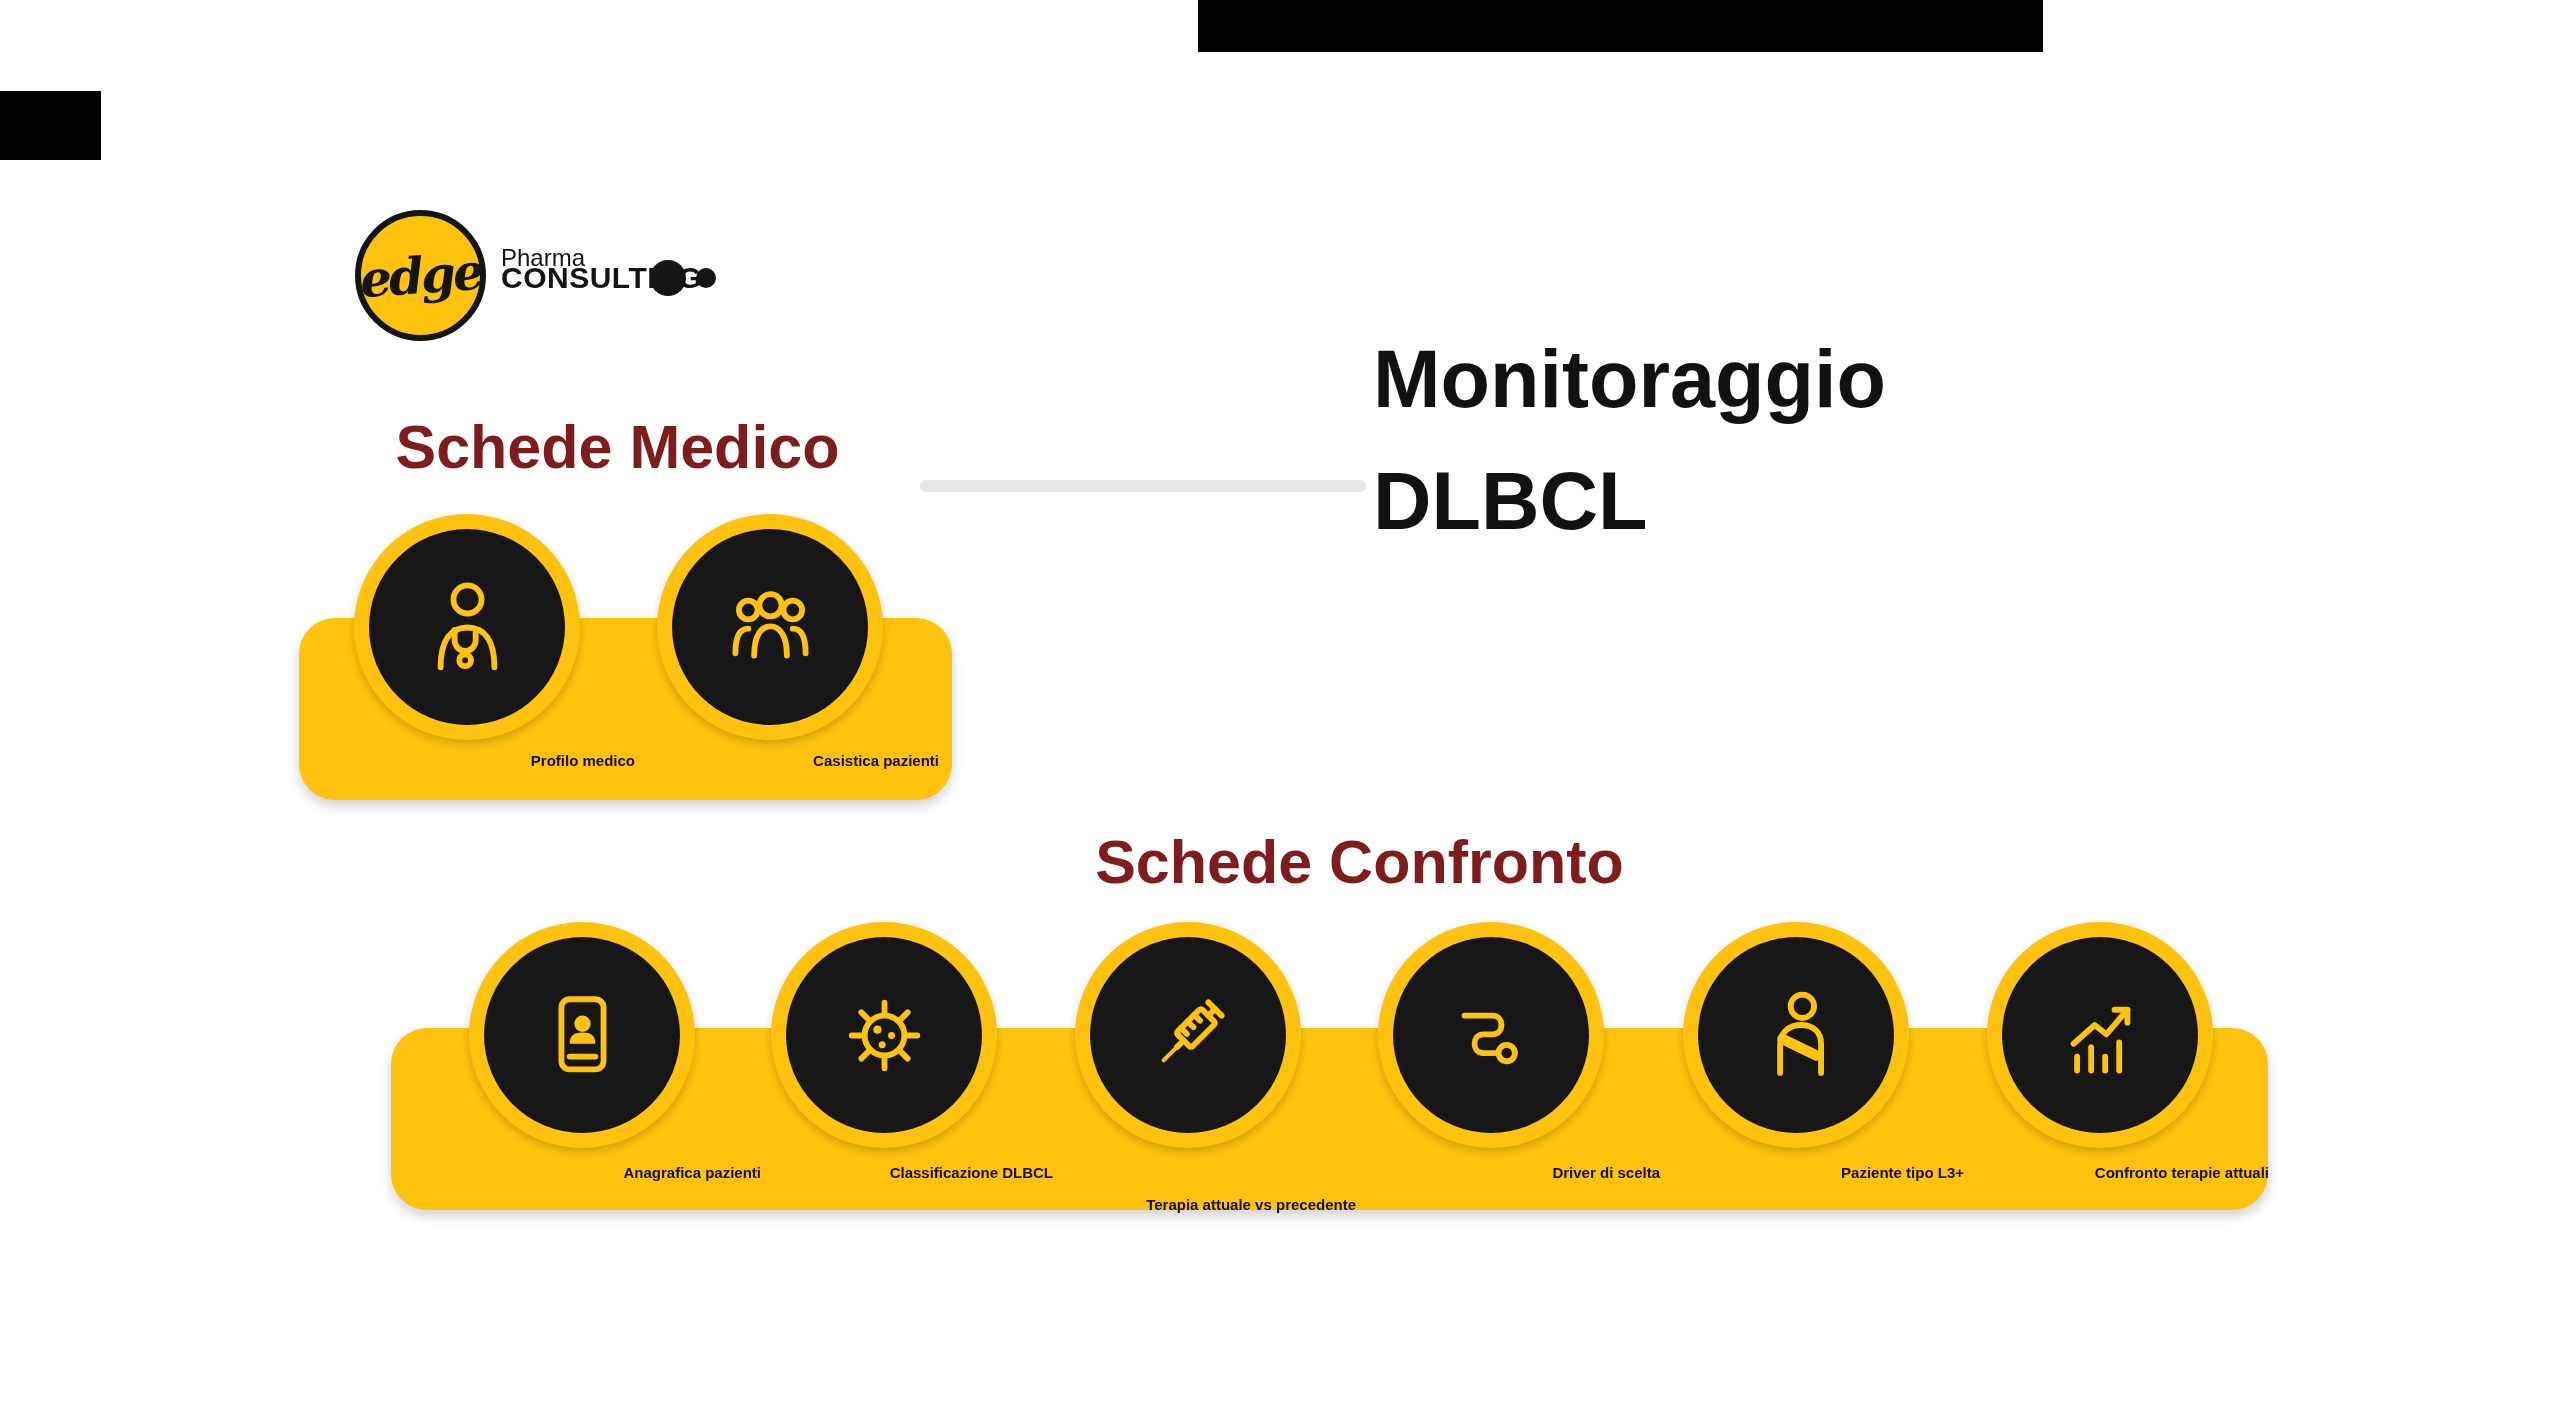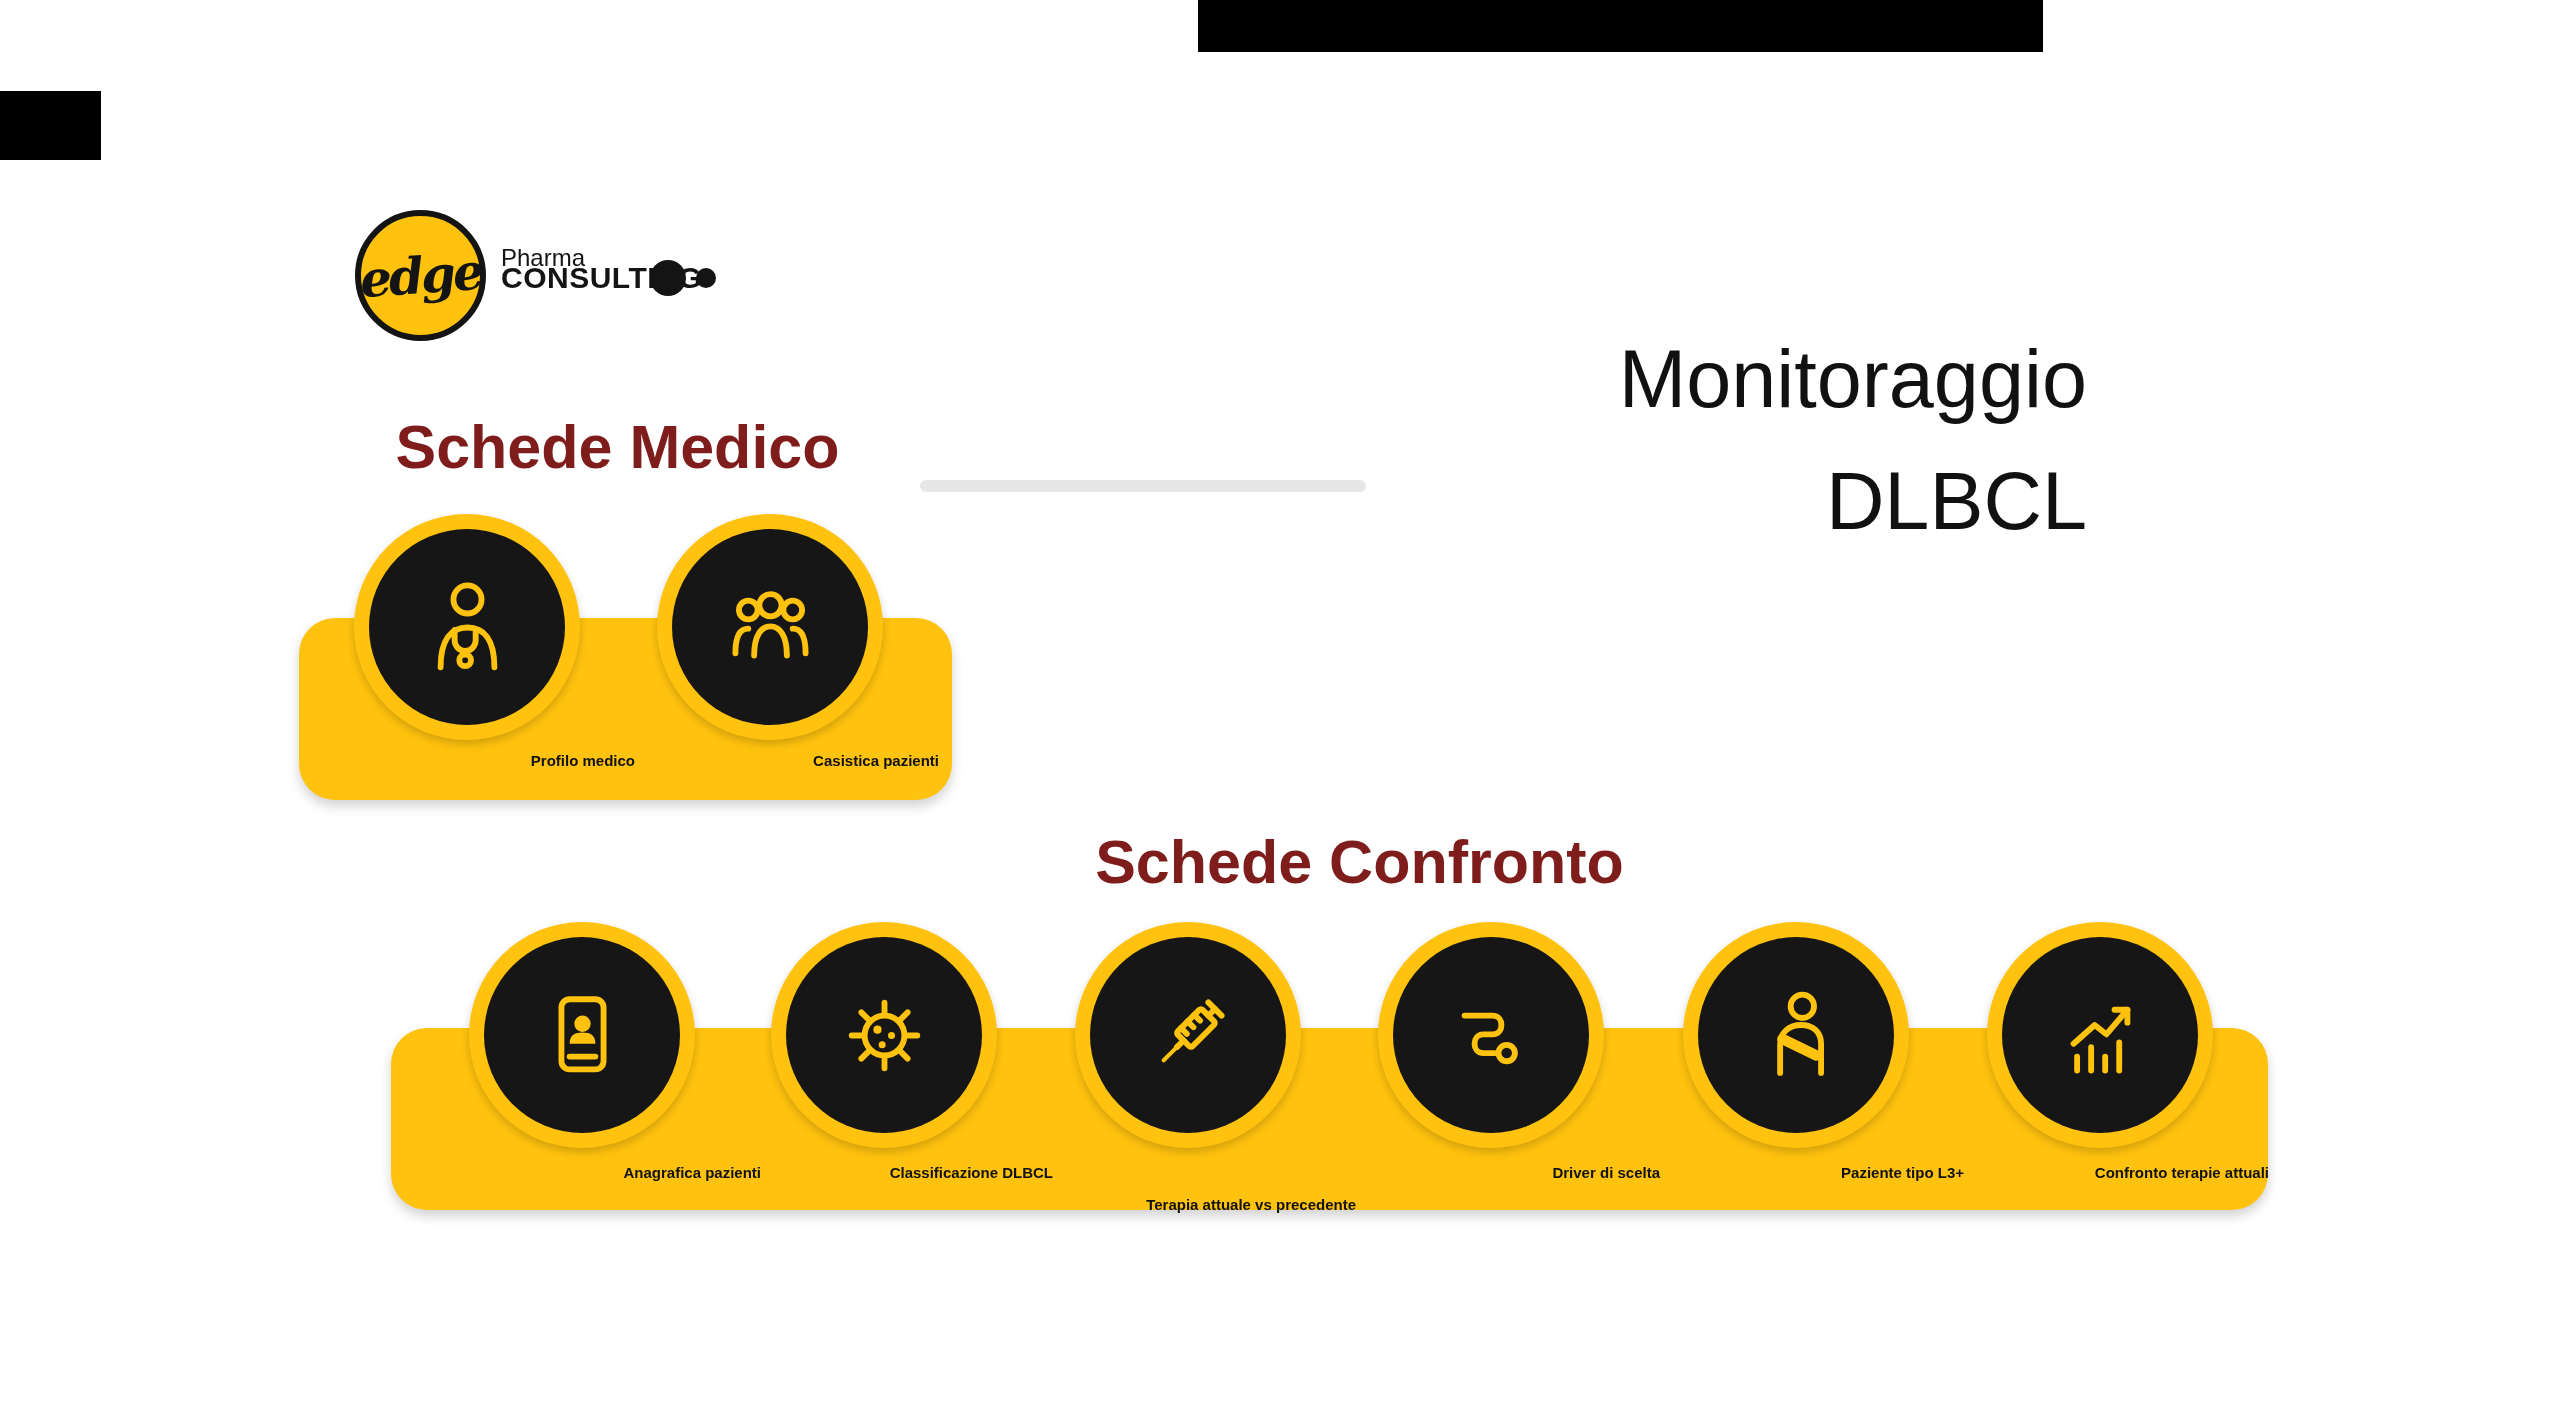--- a/index.html
+++ b/index.html
@@ -27,21 +27,21 @@
   }
   .logo-pharma { position:absolute; left:501px; top:244px; font-size:24px; color:var(--ink); }
   .logo-consulting { position:absolute; left:501px; top:261px; font-size:30px; font-weight:700; letter-spacing:0.5px; color:var(--ink); }
   .logo-dot { position:absolute; border-radius:50%; background:var(--ink); }
   .logo-dot.big { left:650px; top:260px; width:36px; height:36px; }
   .logo-dot.small { left:696px; top:268px; width:20px; height:20px; }
 
   
   .main-title {
     position:absolute; left:1373px; top:319px; width:714px;
-    font-size:81px; font-weight:400; line-height:1.5; text-align:right; color:#111;
+    font-size:81px; font-weight:700; line-height:1.5; text-align:left; color:#111;
   }
   .section-title {
     position:absolute; font-size:61px; font-weight:700; text-align:center; color:#7f1d1d;
   }
   .section-title.medico { left:320px; top:412px; width:595px; }
   .section-title.paziente { left:1062px; top:827px; width:595px; }
 
   
   .bar {
     position:absolute; background:var(--yellow); border-radius:36px;

